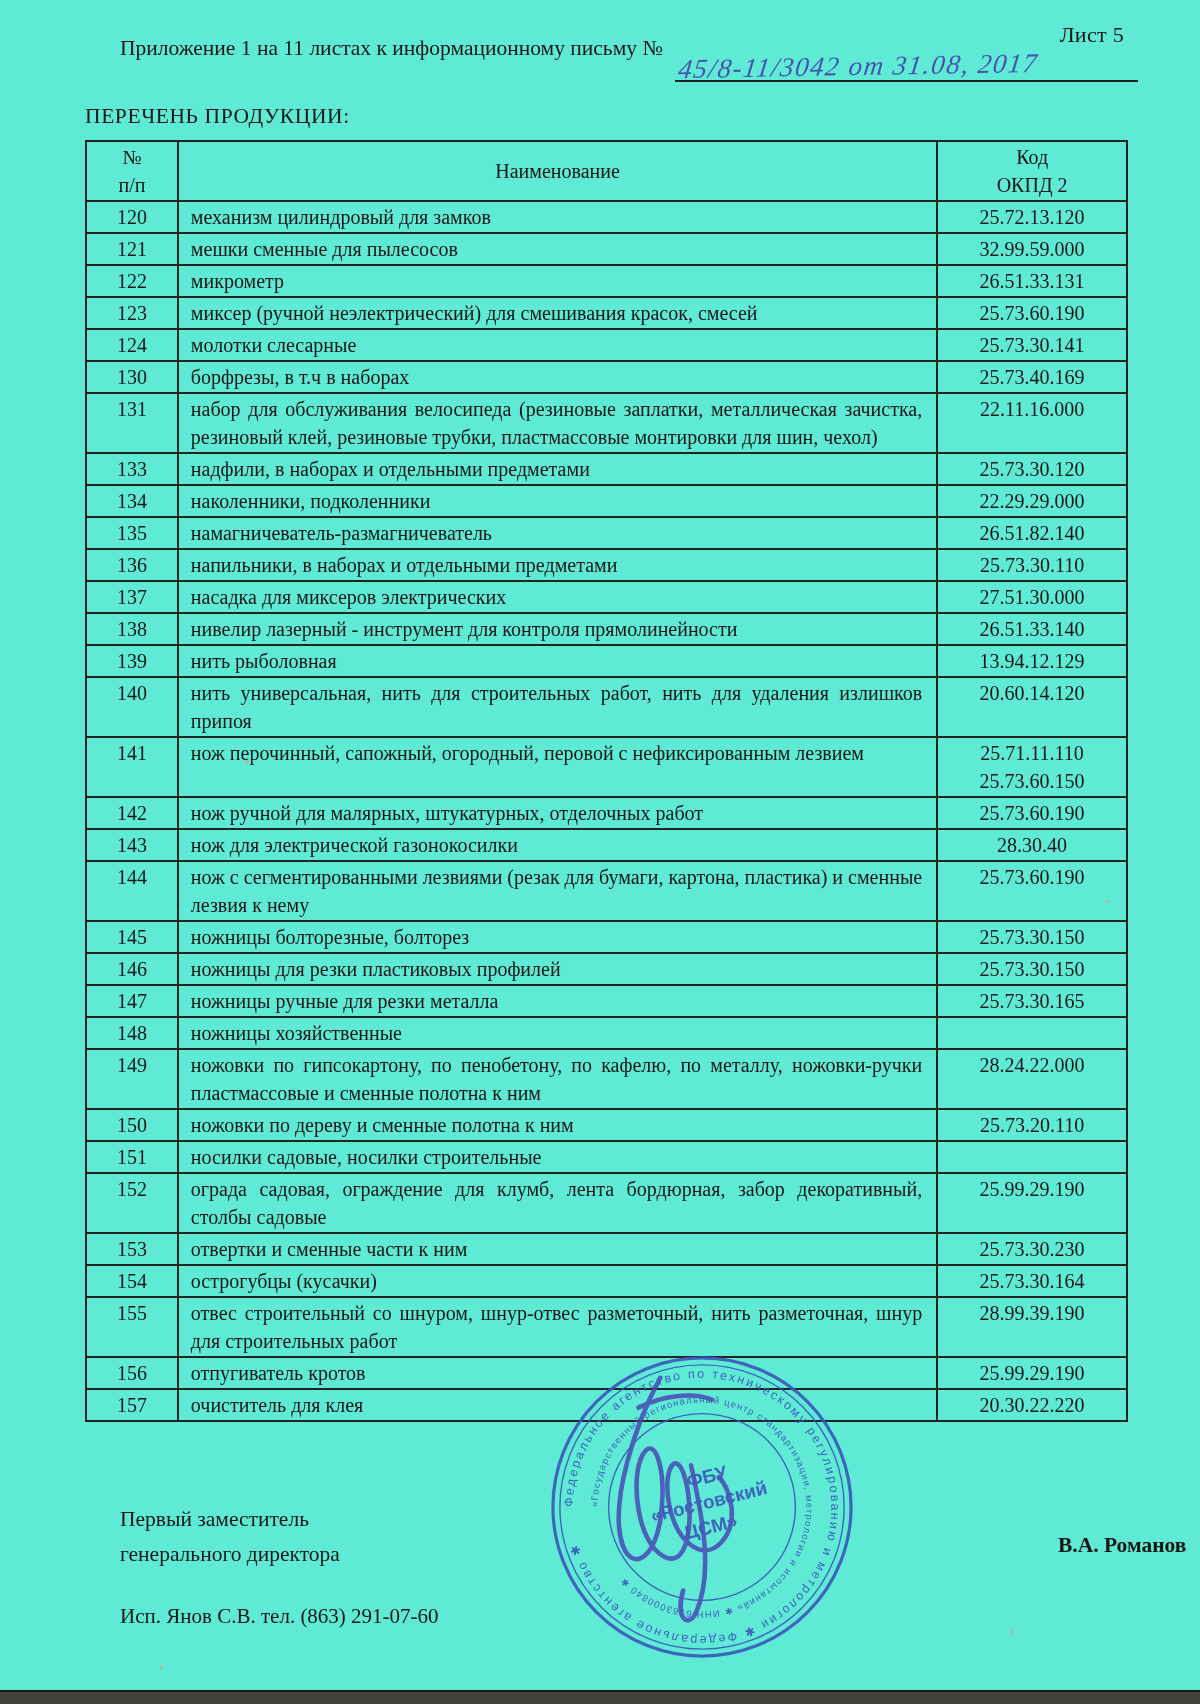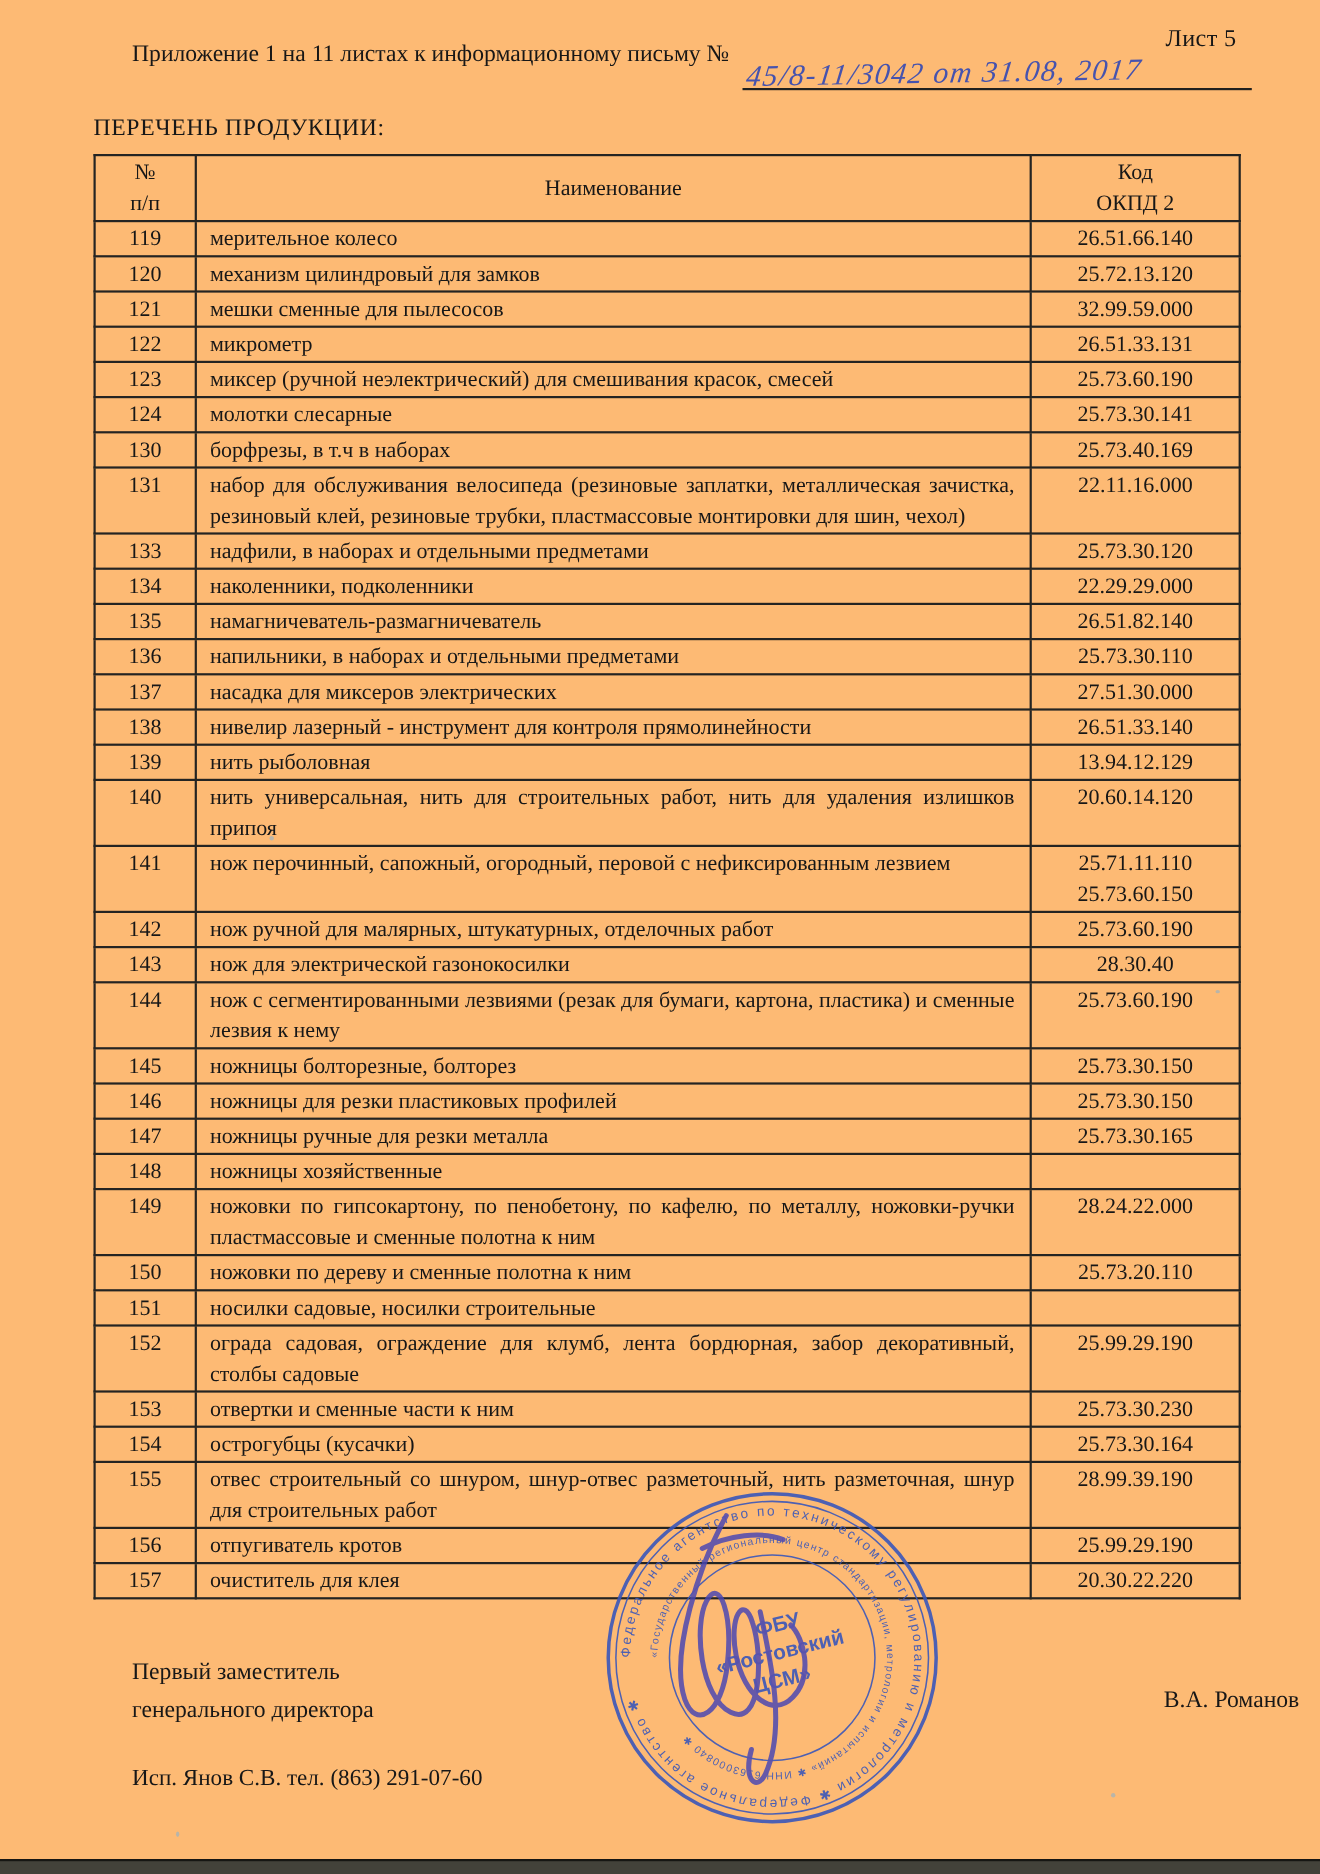--- a/index.html
+++ b/index.html
@@ -6,21 +6,21 @@
   body{
     width:1200px;height:1704px;
     background:#e9e7e1;
     font-family:"Liberation Serif","DejaVu Serif",serif;
     color:#171717;
     position:relative;
     overflow:hidden;
   }
   .page{
     position:absolute;inset:0;
-    background:#fdba74;
+    background:#5eead4;
   }
   
   .sheet-label{
     position:absolute;top:22px;right:76px;
     font-size:22px;letter-spacing:.3px;
   }
   .appendix-row{
     position:absolute;top:36px;left:120px;right:62px;
     display:flex;align-items:flex-start;
     font-size:21.5px;white-space:nowrap;
@@ -64,20 +64,21 @@
   td.cell-name{text-align:justify;padding:1px 14px 1px 12px;}
   td.cell-code{text-align:center;white-space:pre-line;padding:1px 4px;}
   
   .signer-title{
     position:absolute;top:1502px;left:120px;
     font-size:21.5px;line-height:35px;
   }
   .signer-name{
     position:absolute;top:1533px;left:1058px;
     font-size:21.5px;
+    font-weight:bold;
   }
   .executor{
     position:absolute;top:1585px;left:120px;
     font-size:21px;
     margin-top:19px;
   }
   
   .stamp{
     position:absolute;left:543px;top:1348px;
     width:318px;height:318px;
@@ -115,25 +116,20 @@
     <thead>
       <tr>
         <th>№
 п/п</th>
         <th>Наименование</th>
         <th>Код
 ОКПД 2</th>
       </tr>
     </thead>
     <tbody>
-    <tr>
-      <td class="cell-num">119</td>
-      <td class="cell-name">мерительное колесо</td>
-      <td class="cell-code">26.51.66.140</td>
-    </tr>
 
     <tr>
       <td class="cell-num">120</td>
       <td class="cell-name">механизм цилиндровый для замков</td>
       <td class="cell-code">25.72.13.120</td>
     </tr>
 
     <tr>
       <td class="cell-num">121</td>
       <td class="cell-name">мешки сменные для пылесосов</td>

